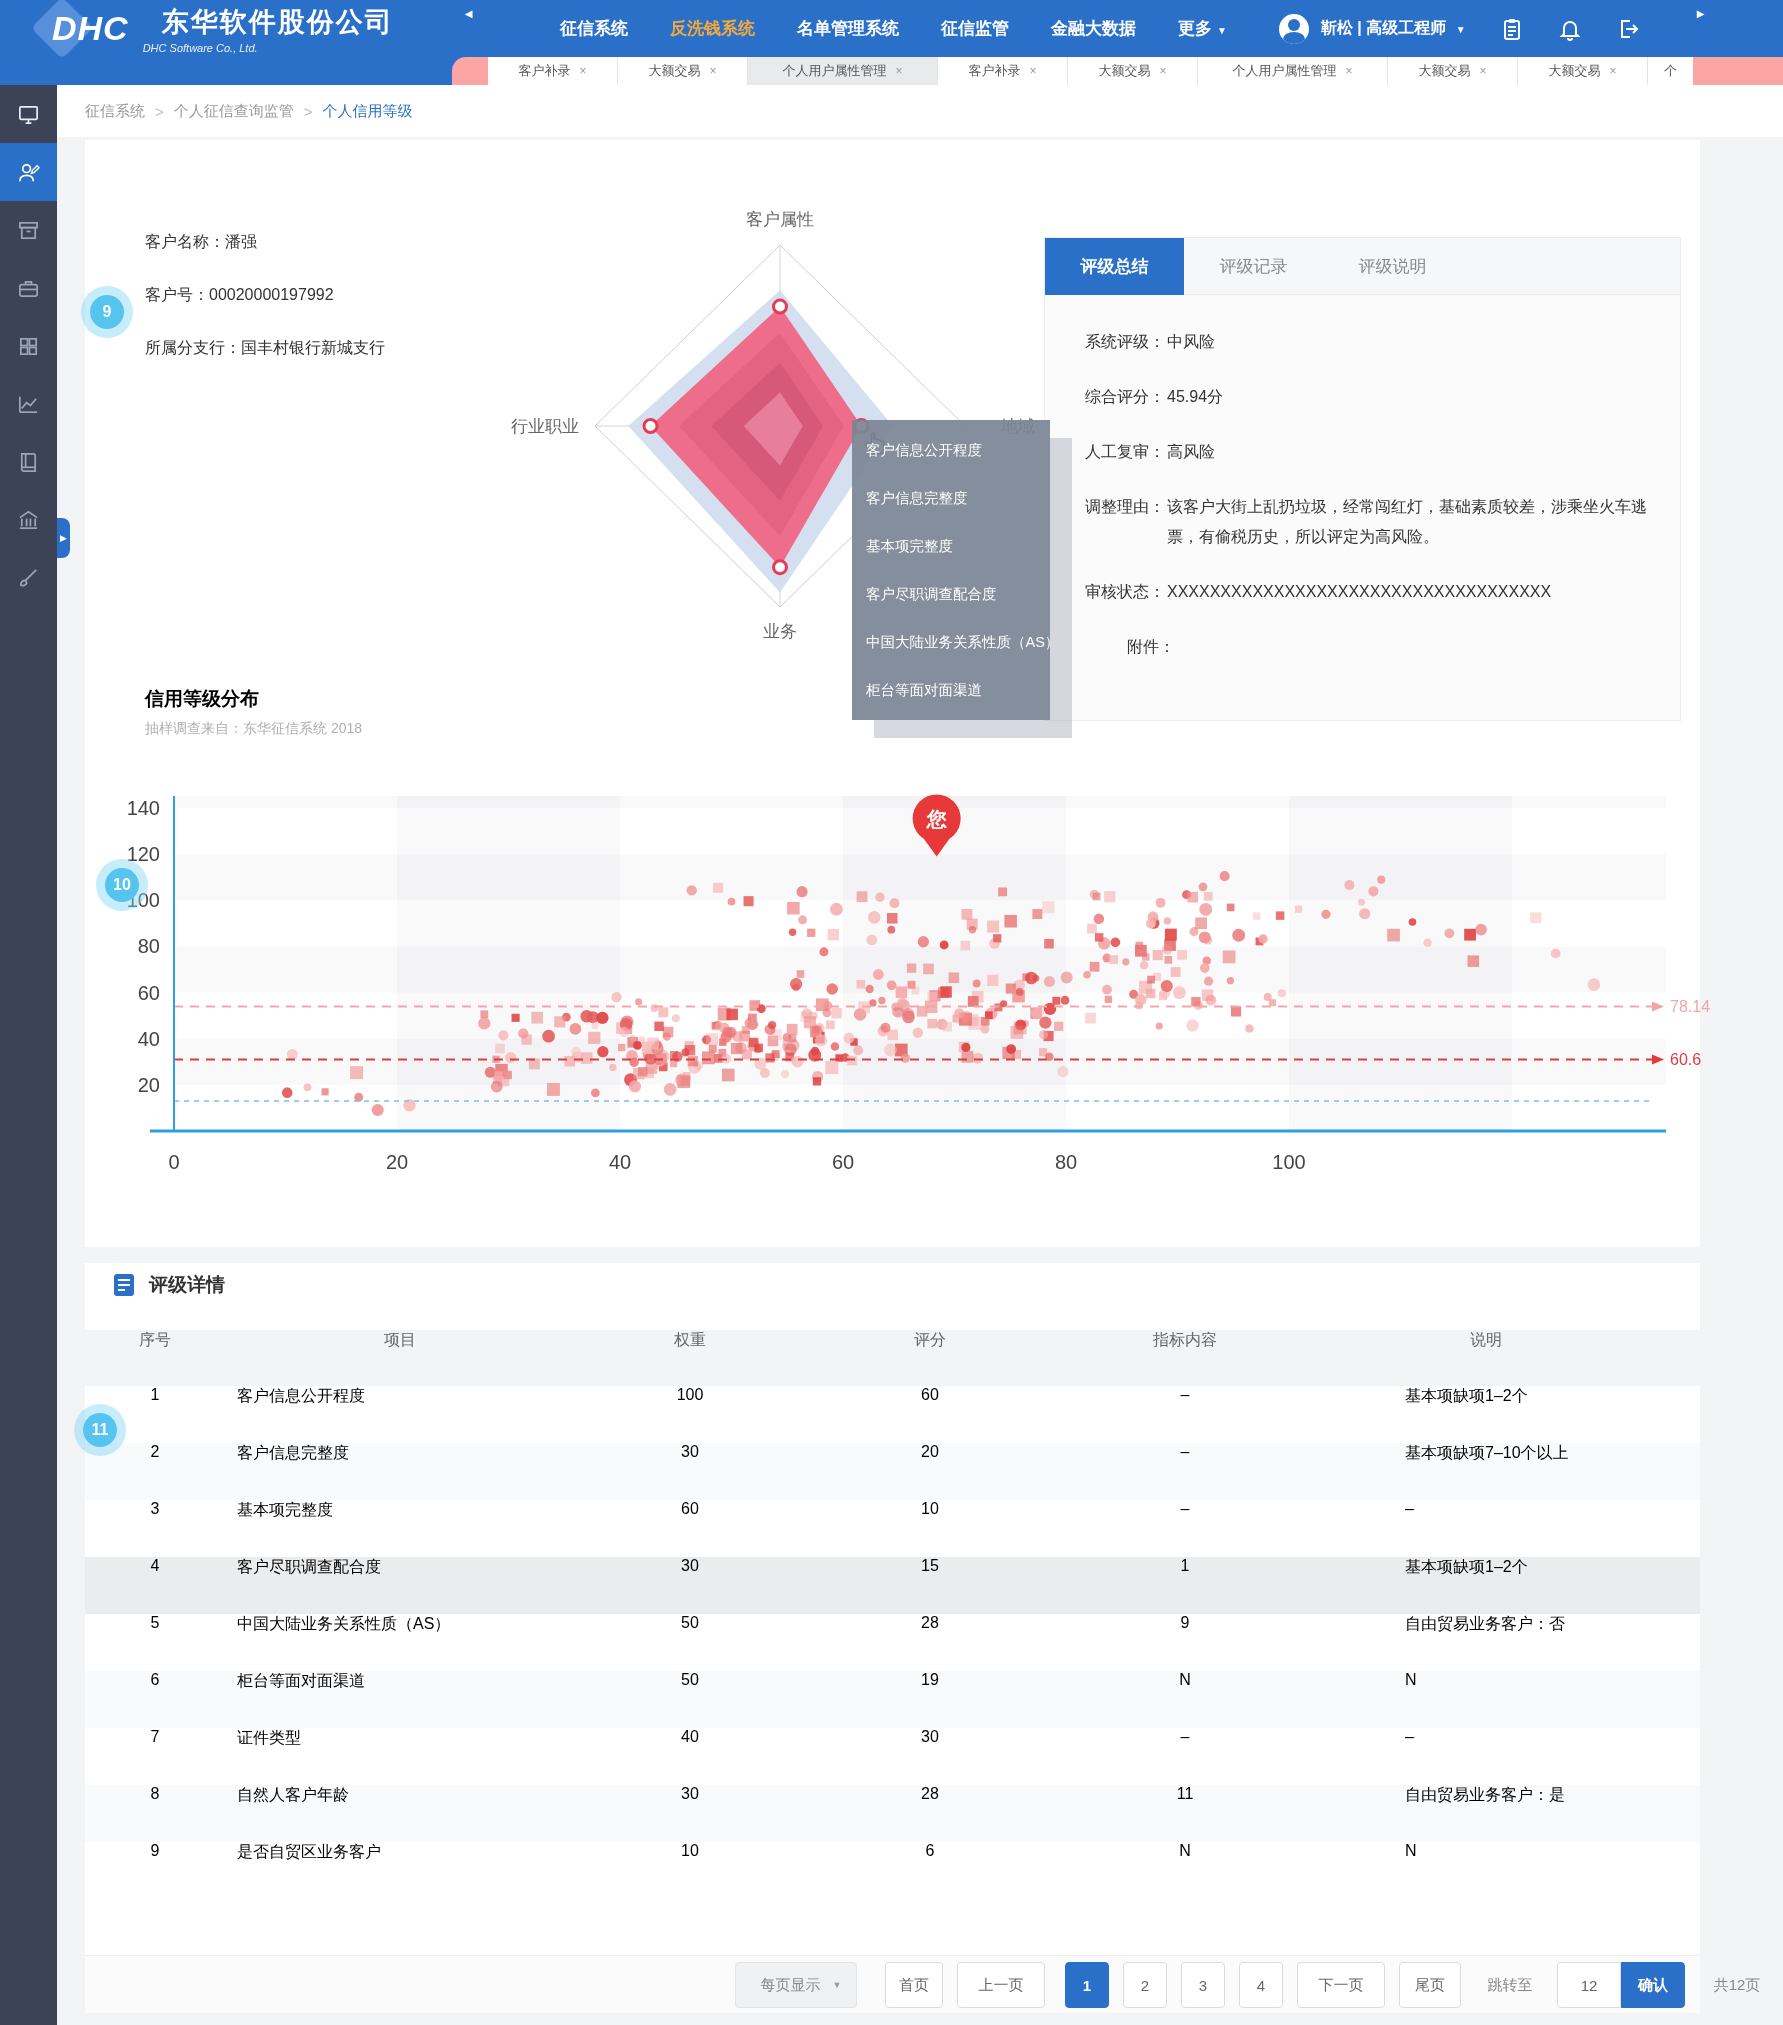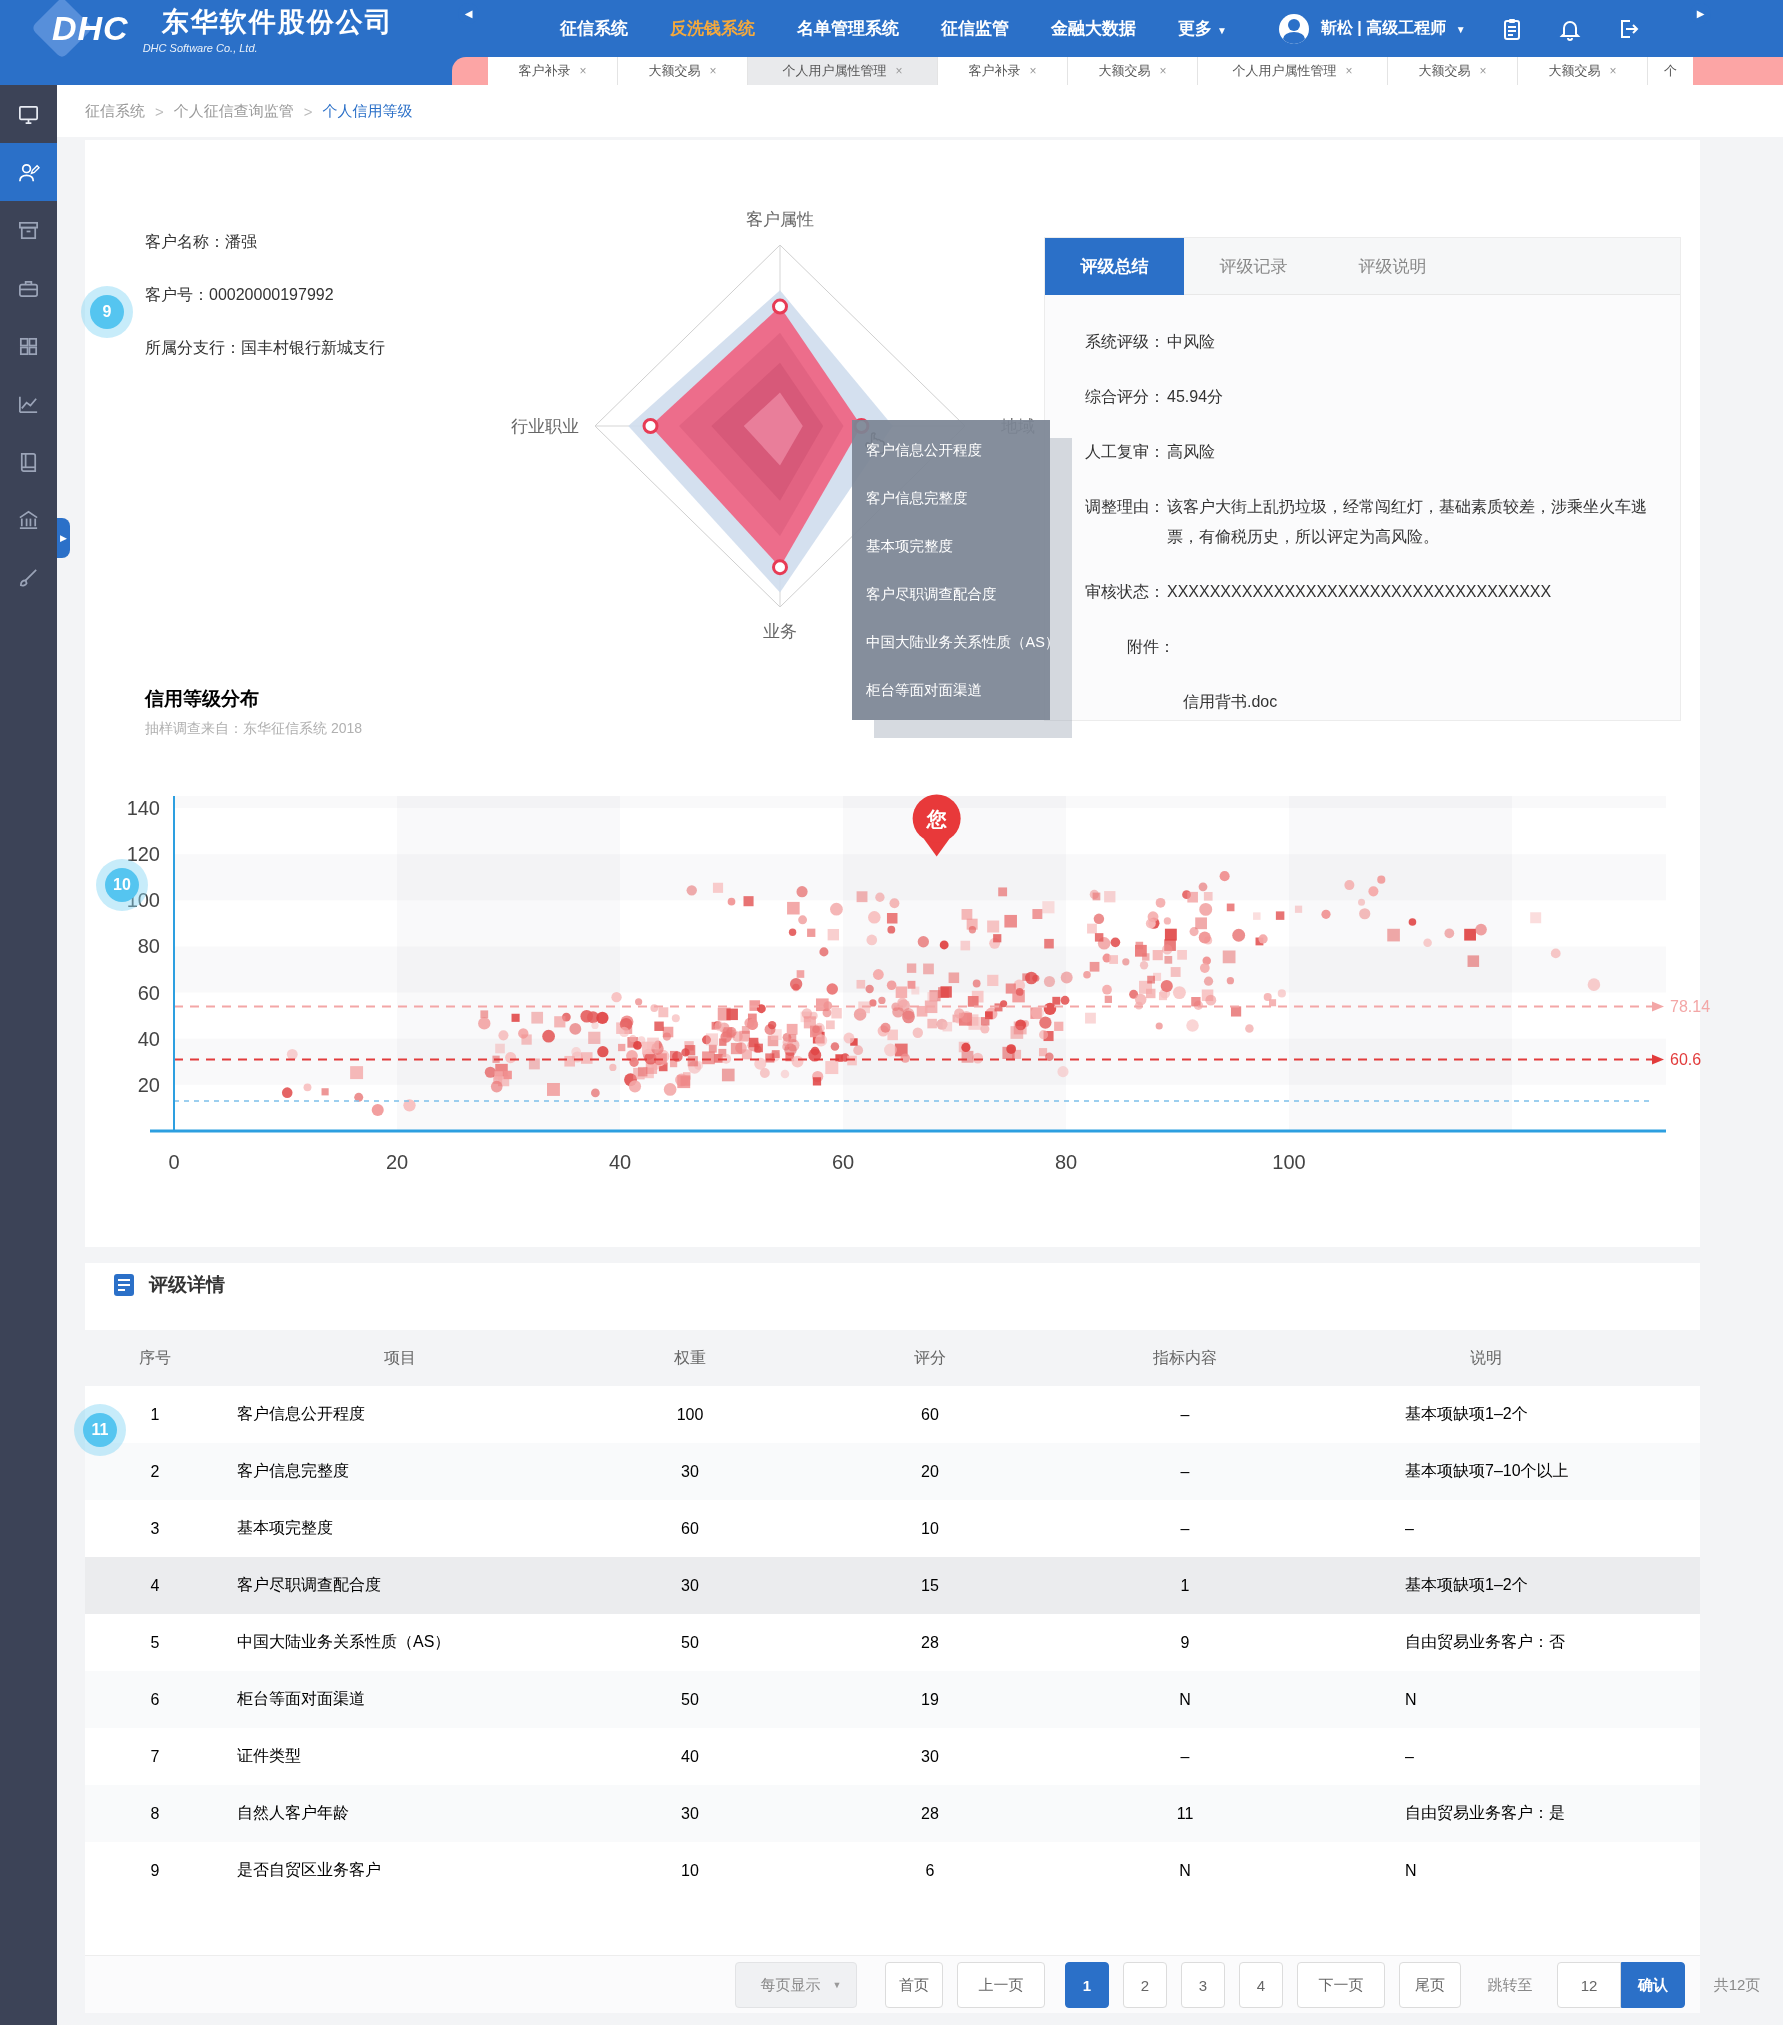--- a/index.html
+++ b/index.html
@@ -85,21 +85,21 @@
   
   #scatter-title { position:absolute; left:145px; top:686px; font-size:19px; font-weight:bold; color:#000000; z-index:3; }
   #scatter-sub { position:absolute; left:145px; top:720px; font-size:14px; color:#b0b0b0; z-index:3; }
   #scatter-svg { position:absolute; left:0; top:780px; z-index:2; }
 
   
   #detail-head { position:absolute; left:113px; top:1272px; display:flex; align-items:center; gap:14px; z-index:3; }
   #detail-icon { width:22px; height:24px; }
   #detail-title { font-size:19px; font-weight:bold; color:#333; }
   #rating-table { position:absolute; left:85px; top:1330px; width:1615px; z-index:3; font-size:16px; }
-  .trow { display:flex; align-items:center; height:57px; }
+  .trow { display:flex; align-items:flex-start; height:57px; }
   .trow.head { height:56px; background:#f3f4f6; color:#666; }
   .trow.even { background:#f9fafb; }
   .trow.highlight { background:#ebecee; }
   .tc { flex:none; }
   .tc.c0 { width:140px; text-align:center; }
   .tc.c1 { width:350px; padding-left:12px; }
   .trow.head .tc.c1 { text-align:center; padding-left:0; }
   .tc.c2 { width:230px; text-align:center; }
   .tc.c3 { width:250px; text-align:center; }
   .tc.c4 { width:260px; text-align:center; }
@@ -356,24 +356,20 @@
           <span class="plabel">调整理由：</span>
           <span class="pvalue" style="max-width: 520px;">该客户大街上乱扔垃圾，经常闯红灯，基础素质较差，涉乘坐火车逃票，有偷税历史，所以评定为高风险。</span>
         </div>
         <div class="pfield">
           <span class="plabel">审核状态：</span>
           <span class="pvalue">XXXXXXXXXXXXXXXXXXXXXXXXXXXXXXXXXXXX</span>
         </div>
         <div class="pfield indent">
           <span class="plabel">附件：</span>
           <span class="pvalue"></span>
-        </div>
-        <div class="pfield file">
-          <span class="plabel"></span>
-          <span class="pvalue">信用背书.doc</span>
         </div>
       </div>
   </div>
 
   <div id="scatter-title">信用等级分布</div>
   <div id="scatter-sub">抽样调查来自：东华征信系统  2018</div>
   <svg id="scatter-svg" width="1783" height="420">
       <defs>
         <clipPath id="plotclip">
           <rect x="174" y="16" width="1492" height="335"></rect>

